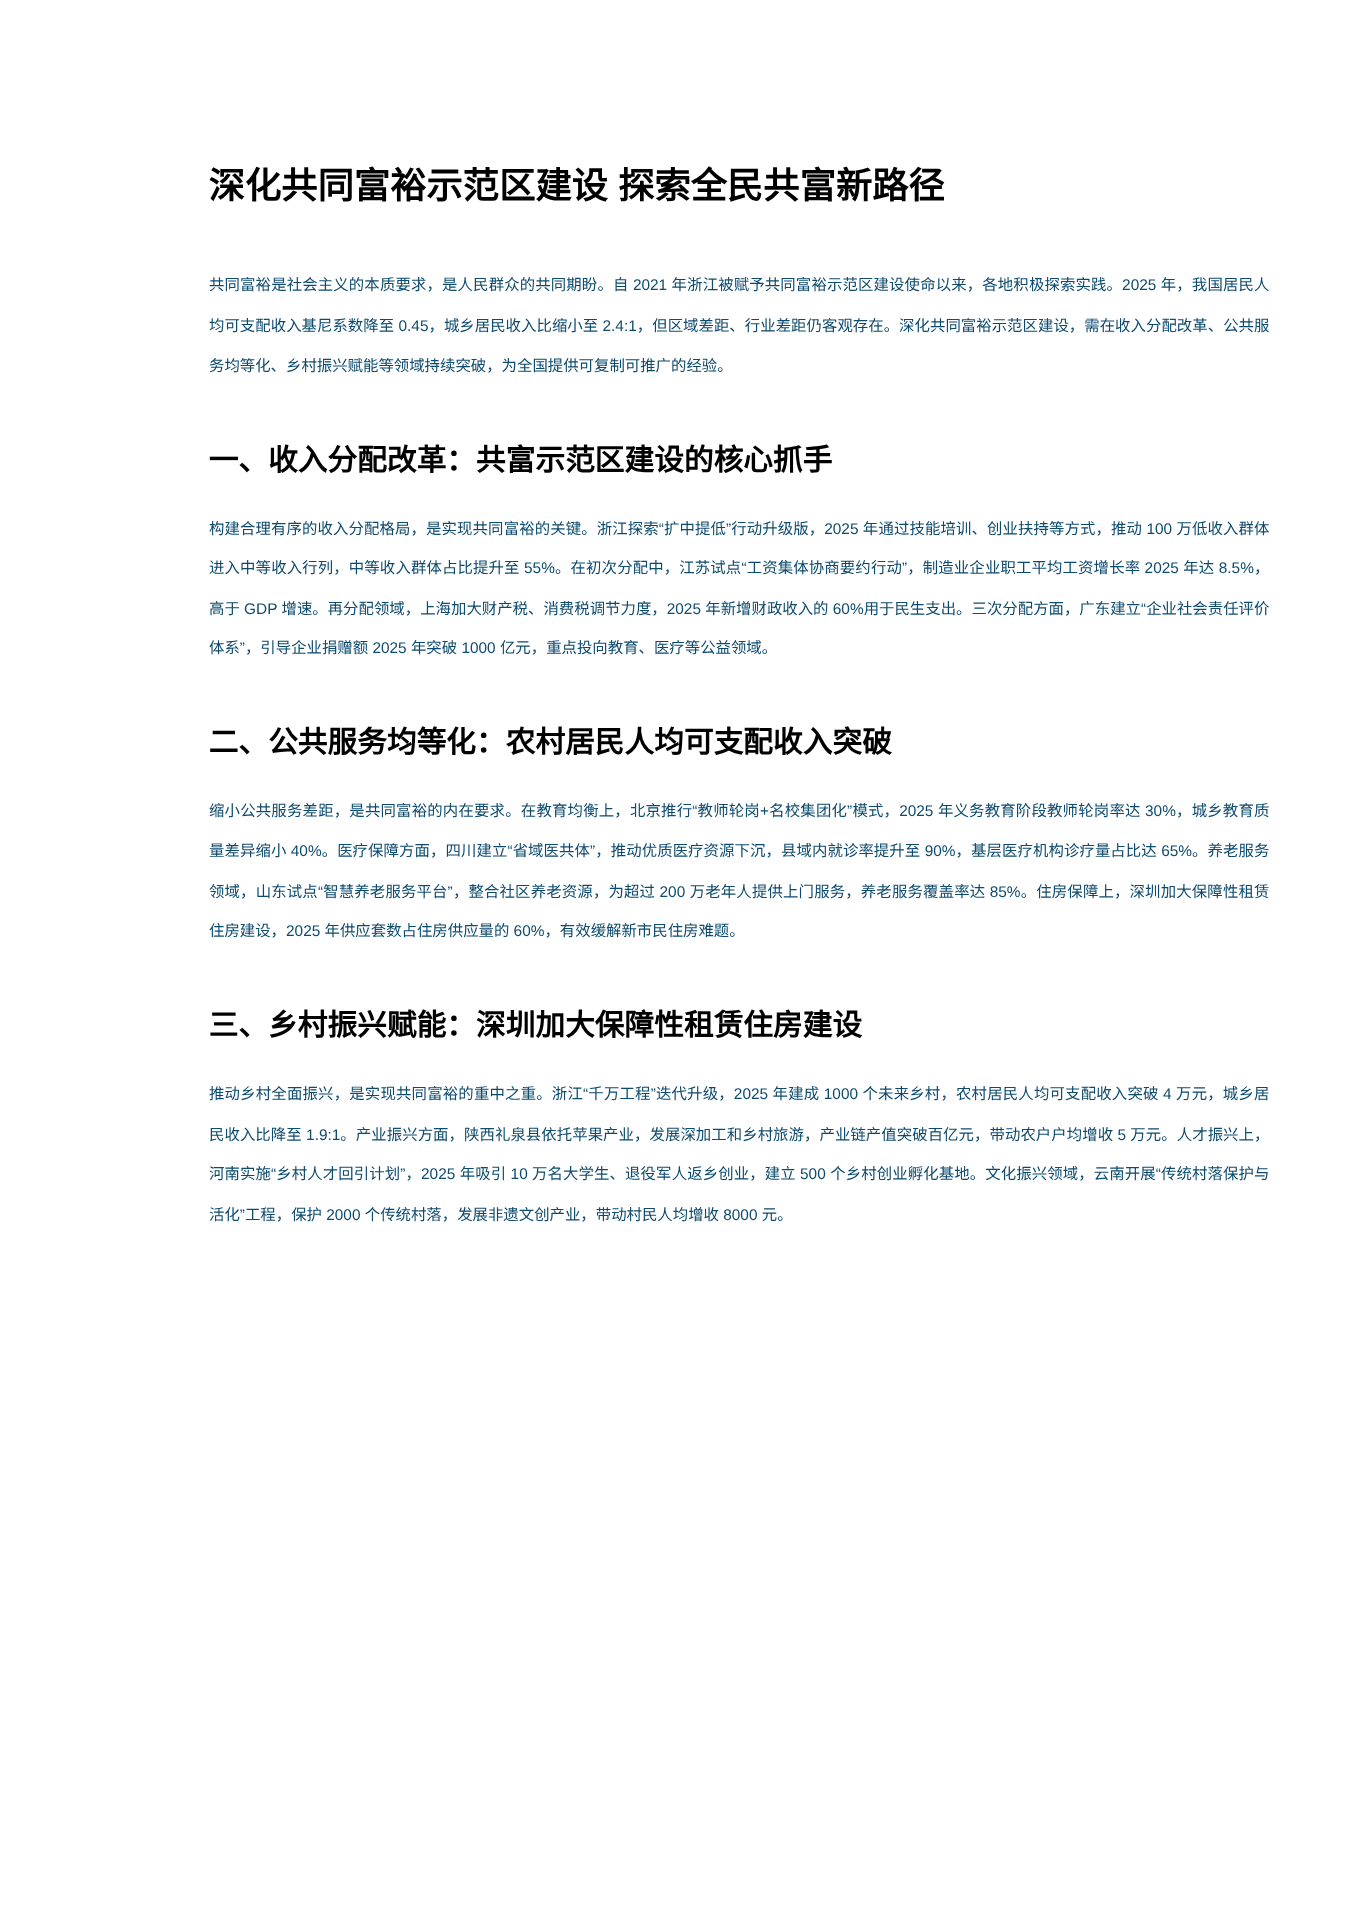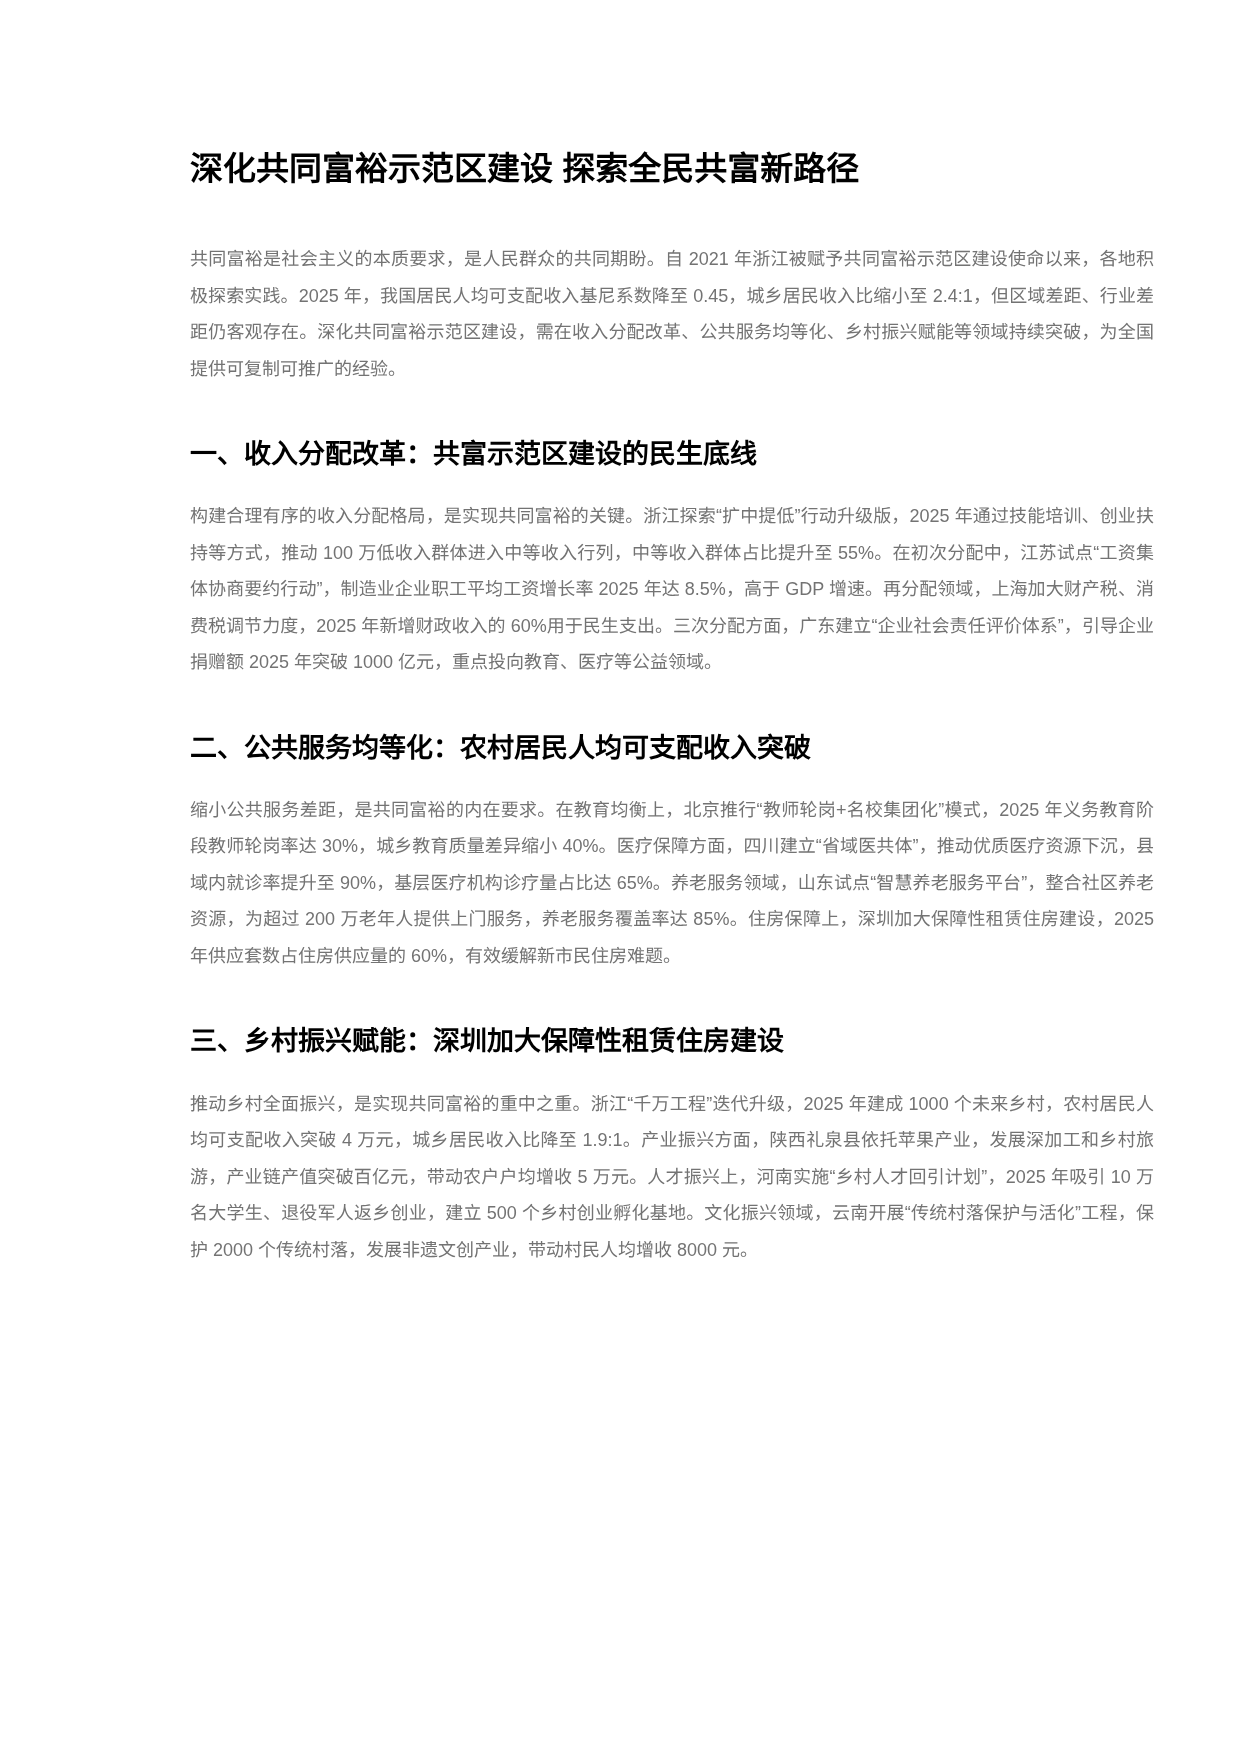--- a/index.html
+++ b/index.html
@@ -33,41 +33,41 @@
     font-size: 27px;
     line-height: 1.3;
     font-weight: 700;
     margin: 50px 0 26px 0;
     color: #000000;
   }
   .doc-section:first-of-type .section-heading {
     margin-top: 0;
   }
   .section-paragraph {
-    font-size: 18px;
+    font-size: 14px;
     line-height: 36.5px;
     margin: 0;
     text-align: justify;
-    color: #737373;
+    color: #0c4a6e;
     word-break: break-word;
   }
 </style>
 </head>
 <body>
 
 <main class="page">
 
   <h1 class="doc-title">深化共同富裕示范区建设 探索全民共富新路径</h1>
 
   <section class="doc-section">
     <p class="section-paragraph">共同富裕是社会主义的本质要求，是人民群众的共同期盼。自 2021 年浙江被赋予共同富裕示范区建设使命以来，各地积极探索实践。2025 年，我国居民人均可支配收入基尼系数降至 0.45，城乡居民收入比缩小至 2.4:1，但区域差距、行业差距仍客观存在。深化共同富裕示范区建设，需在收入分配改革、公共服务均等化、乡村振兴赋能等领域持续突破，为全国提供可复制可推广的经验。</p>
   </section>
 
   <section class="doc-section">
-    <h2 class="section-heading">一、收入分配改革：共富示范区建设的民生底线</h2>
+    <h2 class="section-heading">一、收入分配改革：共富示范区建设的核心抓手</h2>
     <p class="section-paragraph">构建合理有序的收入分配格局，是实现共同富裕的关键。浙江探索“扩中提低”行动升级版，2025 年通过技能培训、创业扶持等方式，推动 100 万低收入群体进入中等收入行列，中等收入群体占比提升至 55%。在初次分配中，江苏试点“工资集体协商要约行动”，制造业企业职工平均工资增长率 2025 年达 8.5%，高于 GDP 增速。再分配领域，上海加大财产税、消费税调节力度，2025 年新增财政收入的 60%用于民生支出。三次分配方面，广东建立“企业社会责任评价体系”，引导企业捐赠额 2025 年突破 1000 亿元，重点投向教育、医疗等公益领域。</p>
   </section>
 
   <section class="doc-section">
     <h2 class="section-heading">二、公共服务均等化：农村居民人均可支配收入突破</h2>
     <p class="section-paragraph">缩小公共服务差距，是共同富裕的内在要求。在教育均衡上，北京推行“教师轮岗+名校集团化”模式，2025 年义务教育阶段教师轮岗率达 30%，城乡教育质量差异缩小 40%。医疗保障方面，四川建立“省域医共体”，推动优质医疗资源下沉，县域内就诊率提升至 90%，基层医疗机构诊疗量占比达 65%。养老服务领域，山东试点“智慧养老服务平台”，整合社区养老资源，为超过 200 万老年人提供上门服务，养老服务覆盖率达 85%。住房保障上，深圳加大保障性租赁住房建设，2025 年供应套数占住房供应量的 60%，有效缓解新市民住房难题。</p>
   </section>
 
   <section class="doc-section">
     <h2 class="section-heading">三、乡村振兴赋能：深圳加大保障性租赁住房建设</h2>

